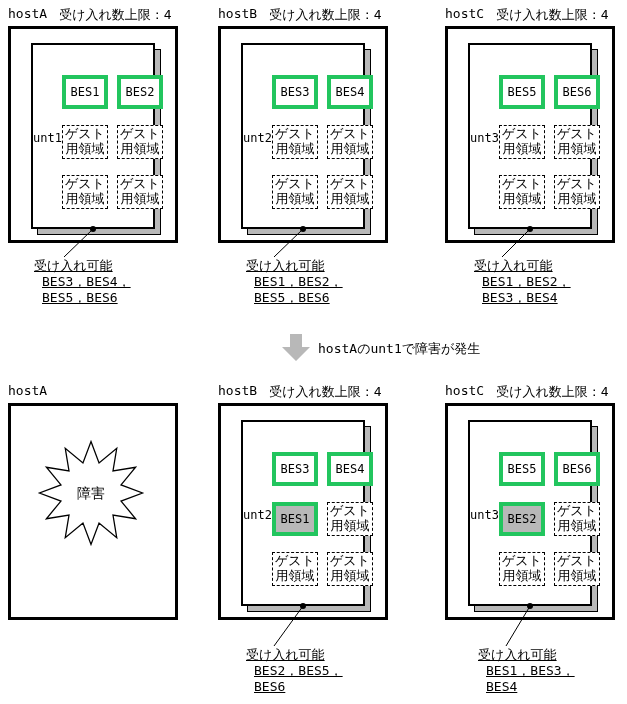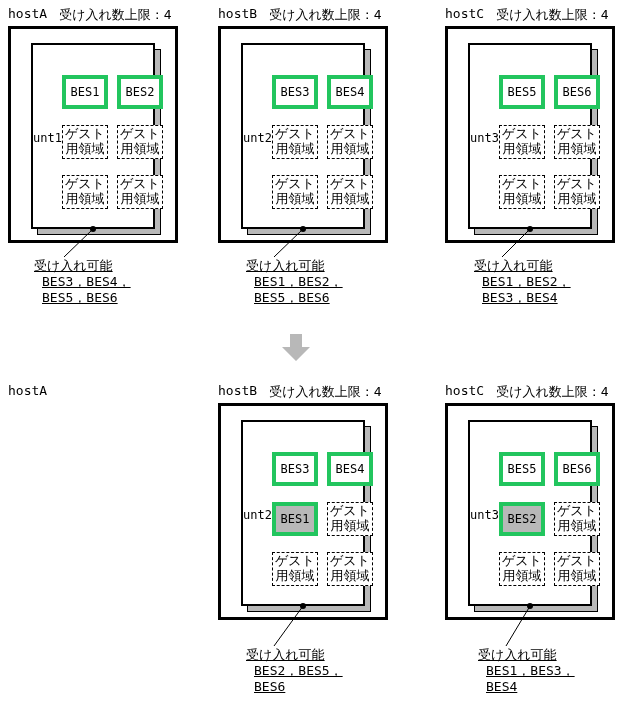--- a/index.html
+++ b/index.html
@@ -125,23 +125,30 @@
   </div>
   <div class="accept" style="left:474px; top:258px;">
     <div>受け入れ可能</div>
     <div class="line">BES1，BES2，</div>
     <div class="line">BES3，BES4</div>
   </div>
 
   <svg class="overlay" style="left:281px; top:334px;" width="30" height="28" viewBox="0 0 30 28">
     <polygon points="9,0 21,0 21,13 29,13 15,27 1,13 9,13" fill="#b8b8b8"></polygon>
   </svg>
+  <div class="arrow-caption" style="left:318px; top:340px;">hostAのunt1で障害が発生</div>
 
   <div class="host-label" style="left:8px; top:383px;">
     <span>hostA</span>
+  </div>
+  <div class="host-box" style="left:8px; top:403px;">
+    <svg class="burst-svg" width="132" height="118" viewBox="0 0 120 110">
+      <polygon points="60,7 67.5,27 84,13.4 80.5,34.5 101.6,31 88,47.5 108,55 88,62.5 101.6,79 80.5,75.5 84,96.6 67.5,83 60,103 52.5,83 36,96.6 39.5,75.5 18.4,79 32,62.5 12,55 32,47.5 18.4,31 39.5,34.5 36,13.4 52.5,27" fill="#ffffff" stroke="#000000" stroke-width="1.2"></polygon>
+      <text class="burst-text" x="60" y="60" text-anchor="middle">障害</text>
+    </svg>
   </div>
 
   <div class="host-label" style="left:218px; top:383px;">
     <span>hostB</span>
     <span>受け入れ数上限：4</span>
   </div>
   <div class="host-box" style="left:218px; top:403px;">
     <div class="unit">
       <div class="unit-shadow"></div>
       <div class="unit-face">

